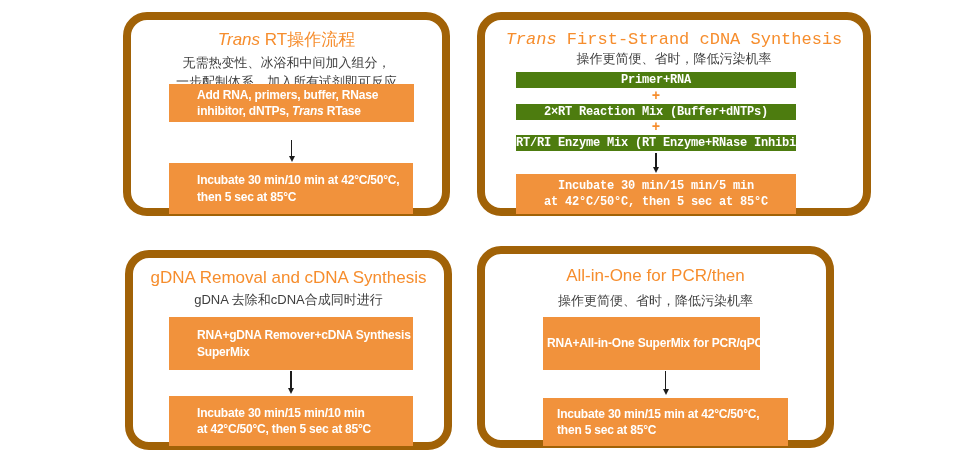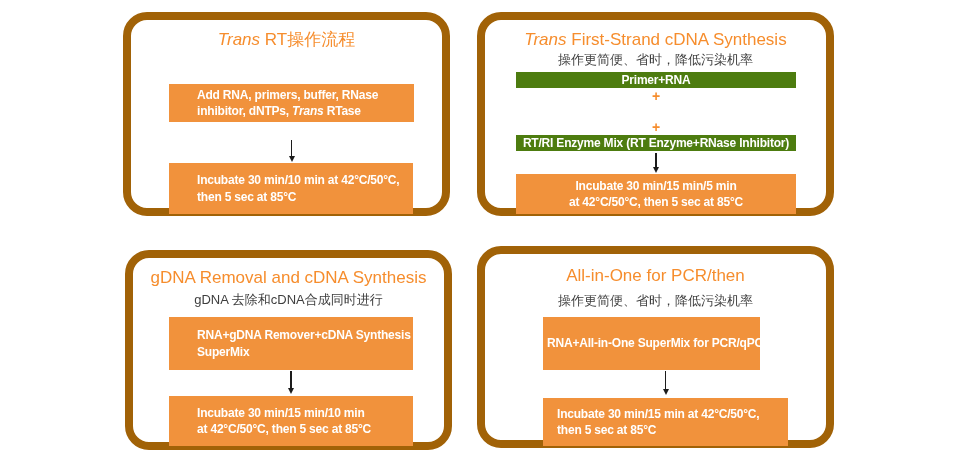--- a/index.html
+++ b/index.html
@@ -5,21 +5,21 @@
   html,body{margin:0;padding:0;background:#fff;}
   .canvas{
     position:relative;width:956px;height:464px;background:#fff;overflow:hidden;
     font-family:"Liberation Sans","DejaVu Sans",sans-serif;
   }
   .panel{
     position:absolute;border:8px solid #a16207;border-radius:24px;background:#fff;
     box-sizing:border-box;
   }
   .p1{left:123px;top:12px;width:327px;height:204px;}
-  .p2{left:477px;top:12px;width:357px;height:204px;}
+  .p2{left:477px;top:12px;width:394px;height:204px;font-family:Liberation Mono, monospace;}
   .p3{left:125px;top:250px;width:327px;height:200px;}
   .p4{left:477px;top:246px;width:357px;height:202px;}
 
   .ptitle{
     position:absolute;left:0;width:100%;text-align:center;margin:0;
     color:#F68D2D;font-size:17px;font-weight:400;line-height:20px;white-space:nowrap;
   }
   .ptitle i{font-style:italic;}
   .subtitle{
     position:absolute;left:0;width:100%;text-align:center;
@@ -51,20 +51,24 @@
     border-right:3.5px solid transparent;border-top:6px solid #1c1c1c;
   }
 </style>
 </head>
 <body>
 
 <div class="canvas">
 
   <section class="panel p1">
     <h2 class="ptitle" style="top:10px;"><i>Trans</i><span> RT操作流程</span></h2>
+    <div class="subtitle" style="top:33px;">
+      <div>无需热变性、冰浴和中间加入组分，</div>
+      <div>一步配制体系，加入所有试剂即可反应</div>
+    </div>
     <div class="obox leftpad" style="left:38px;top:64px;width:245px;height:38px;">
       <div class="bline">Add RNA, primers, buffer, RNase</div>
       <div class="bline"><span>inhibitor, dNTPs, </span><i>Trans</i><span> RTase</span></div>
     </div>
     <div class="arrow" style="left:38px;width:245px;top:120px;height:22px;">
       <span class="shaft"></span>
       <span class="head"></span>
     </div>
     <div class="obox leftpad" style="left:38px;top:143px;width:244px;height:51px;">
       <div class="bline">Incubate 30 min/10 min at 42°C/50°C,</div>
@@ -72,20 +76,21 @@
     </div>
   </section>
 
   <section class="panel p2">
     <h2 class="ptitle" style="top:10px;"><i>Trans</i><span> First-Strand cDNA Synthesis</span></h2>
     <div class="subtitle" style="top:30px;">
       <div>操作更简便、省时，降低污染机率</div>
     </div>
     <div class="obar" style="left:31px;top:52px;width:280px;">Primer+RNA</div>
     <div class="plus" style="left:31px;width:280px;top:69px;">+</div>
+    <div class="obar" style="left:31px;top:84px;width:280px;">2×RT Reaction Mix (Buffer+dNTPs)</div>
     <div class="plus" style="left:31px;width:280px;top:100px;">+</div>
     <div class="obar" style="left:31px;top:115px;width:280px;">RT/RI Enzyme Mix (RT Enzyme+RNase Inhibitor)</div>
     <div class="arrow" style="left:31px;width:280px;top:133px;height:20px;">
       <span class="shaft"></span>
       <span class="head"></span>
     </div>
     <div class="obox centered" style="left:31px;top:154px;width:280px;height:40px;">
       <div class="bline">Incubate 30 min/15 min/5 min</div>
       <div class="bline">at 42°C/50°C, then 5 sec at 85°C</div>
     </div>

